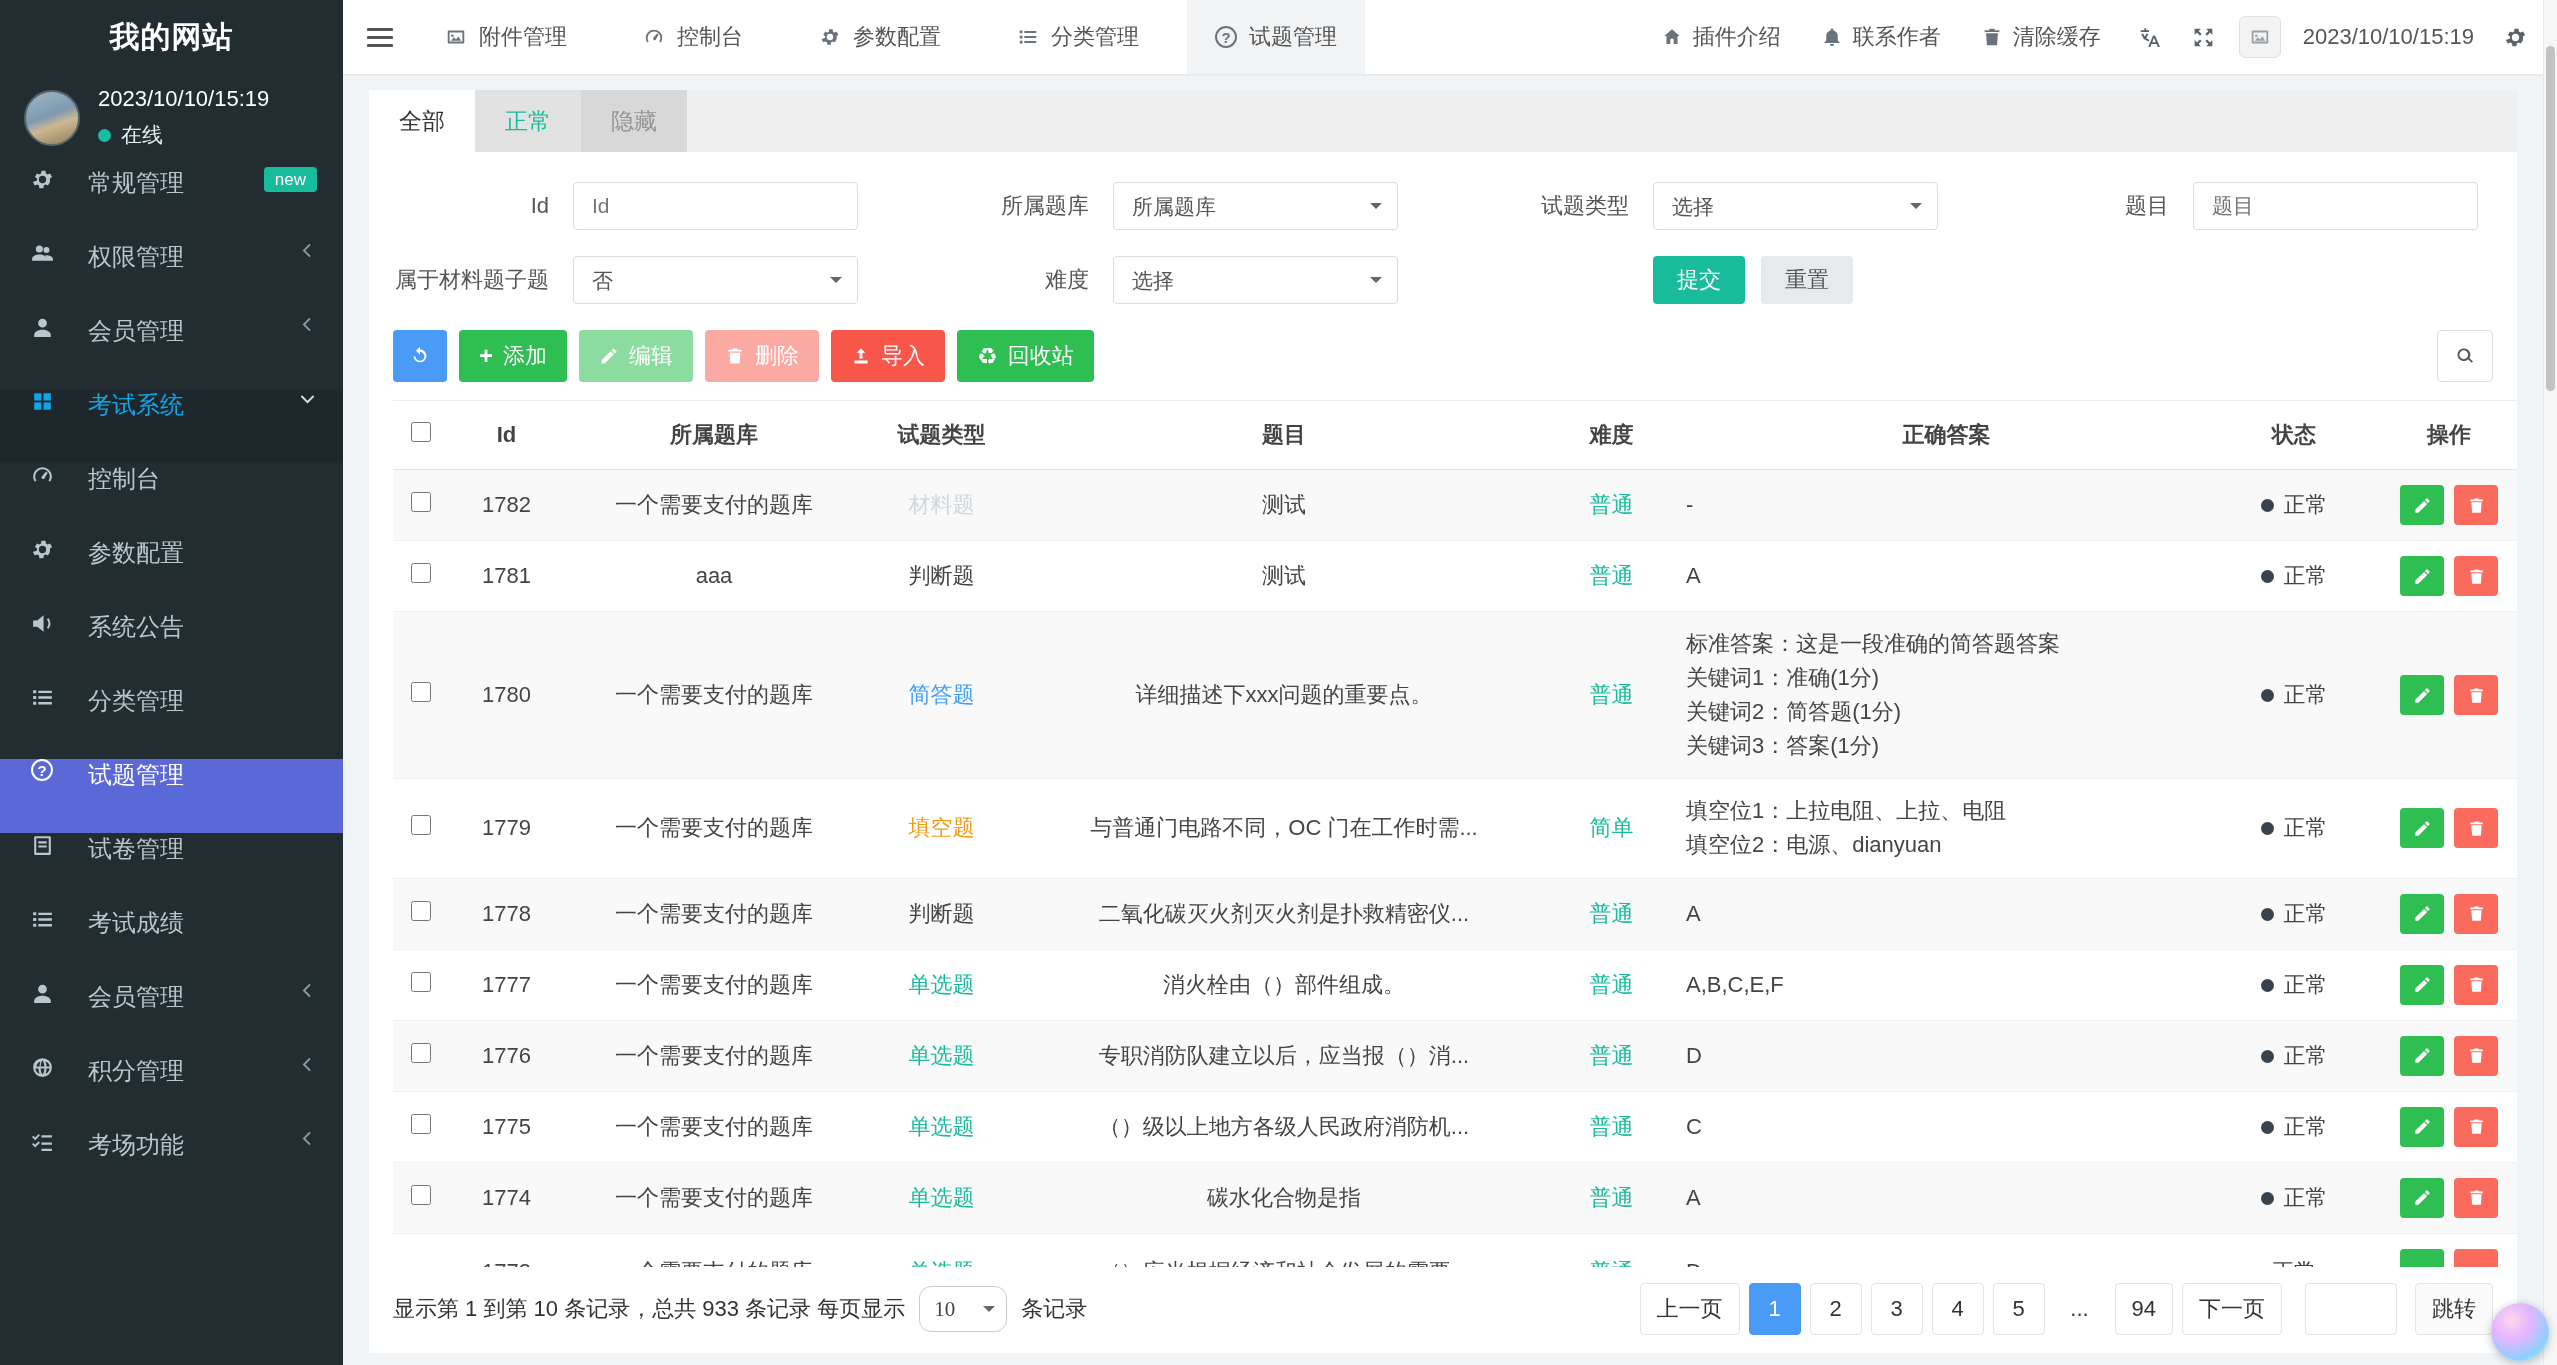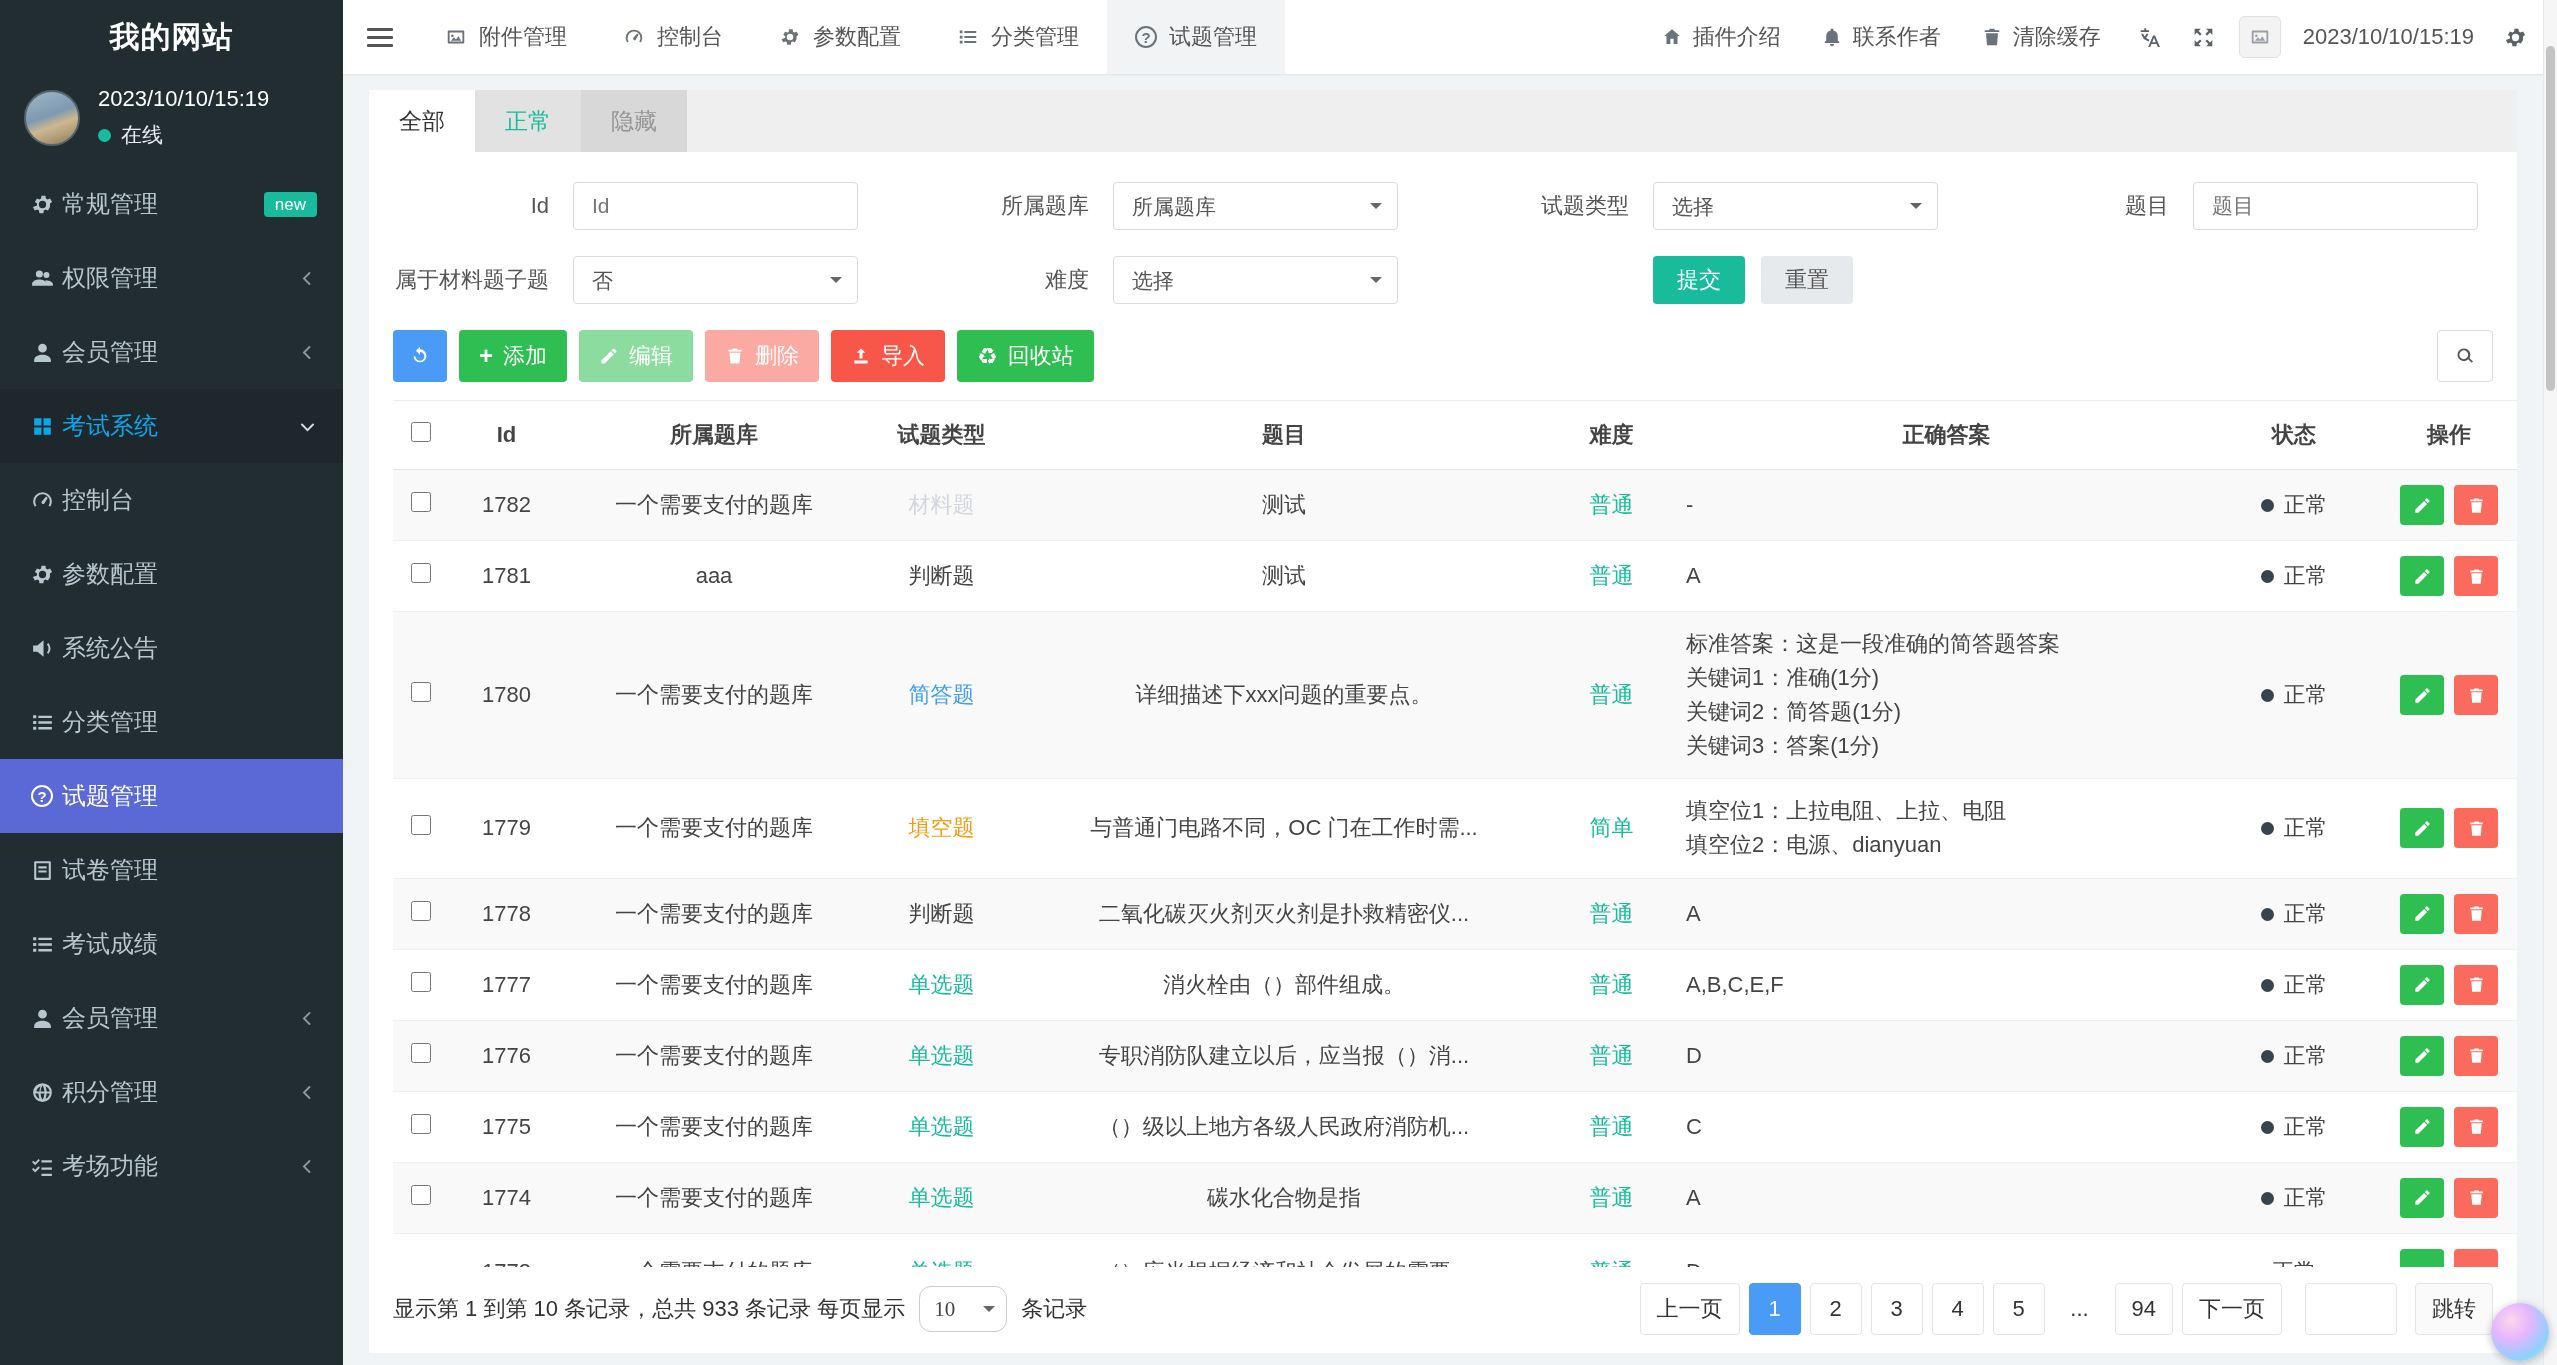--- a/index.html
+++ b/index.html
@@ -19,35 +19,35 @@
     background:linear-gradient(160deg,#9fb6c6 0%,#7e9ab0 45%,#cdb891 62%,#8d7a55 100%); }
   .up-info { display:flex; flex-direction:column; gap:9px; }
   .up-time { color:#fff; font-size:22px; }
   .up-status { display:flex; align-items:center; gap:10px; color:#e8eef0; font-size:21px; }
   .dot-online { width:13px; height:13px; border-radius:50%; background:var(--online,#18bc9c); }
   .sb-search { flex:none; margin:14px 20px 8px; position:relative; }
   .sb-search input { width:100%; height:50px; border-radius:25px; border:none; background:#1d2revent6#; background:#1d262b; color:#c3ced3; font-size:21px; padding:0 54px 0 22px; outline:none; font-family:inherit; }
   .sb-search input::placeholder { color:#7d8f97; }
   .sb-search .icon { position:absolute; right:20px; top:14px; color:#7d8f97; font-size:22px; }
   .menu { flex:1; overflow:hidden; margin-top:10px; }
-  .menu-item { display:flex; align-items:center; gap:4px; height:74px; padding:0 26px; color:#b8c7ce; font-size:24px; cursor:pointer; }
+  .menu-item { display:flex; align-items:flex-start; gap:30px; height:74px; padding:0 26px; color:#b8c7ce; font-size:24px; cursor:pointer; }
   .menu-item .icon { width:32px; font-size:25px; flex:none; }
   .menu-item.open { background:#1e282c; color:#0ea5e9; }
   .menu-item.open .mi-chev { color:#d7dfe3; }
   .menu-item.active { background:var(--menu_active,#5b69d6); color:#fff; }
   .mi-label { white-space:nowrap; }
   .mi-chev { margin-left:auto; color:#8698a0; font-size:19px; display:inline-flex; }
   .mi-chev svg { width:1em; height:1em; }
   .badge-new { margin-left:auto; background:var(--teal,#18bc9c); color:#fff; font-size:17px; padding:4px 11px; border-radius:4px; line-height:1; }
 
   
   .topbar { position:fixed; left:343px; top:0; right:14px; height:74px; background:#fff; display:flex; align-items:stretch; z-index:4; box-shadow:0 1px 2px rgba(0,0,0,.08); }
   .hamburger { width:74px; display:flex; flex-direction:column; justify-content:center; align-items:center; gap:5px; cursor:pointer; }
   .hamburger i { width:26px; height:3px; background:#555; display:block; border-radius:1px; }
-  .top-tabs { display:flex; align-items:stretch; }
+  .top-tabs { display:flex; align-items:stretch;gap:20px; }
   .top-tab { display:flex; align-items:center; gap:12px; padding:0 28px; font-size:22px; color:#555; cursor:pointer; white-space:nowrap; }
   .top-tab.active { background:#f1f3f5; }
   .top-tab .icon { font-size:22px; color:#6a737b; }
   .tb-right { margin-left:auto; display:flex; align-items:stretch; }
   .tb-link { display:flex; align-items:center; gap:10px; padding:0 20px; font-size:22px; color:#555; cursor:pointer; white-space:nowrap; }
   .tb-link .icon { font-size:22px; color:#6a737b; }
   .tb-iconbtn { display:flex; align-items:center; padding:0 15px; color:#5a6268; font-size:25px; cursor:pointer; }
   .tb-avatar { align-self:center; width:42px; height:42px; border-radius:6px; background:#f3f3f3; border:1px solid #e0e0e0; display:flex; align-items:center; justify-content:center; color:#9aa0a6; font-size:22px; margin:0 8px; cursor:pointer; }
   .tb-time { display:flex; align-items:center; padding:0 14px; font-size:22px; color:#555; white-space:nowrap; }
 

